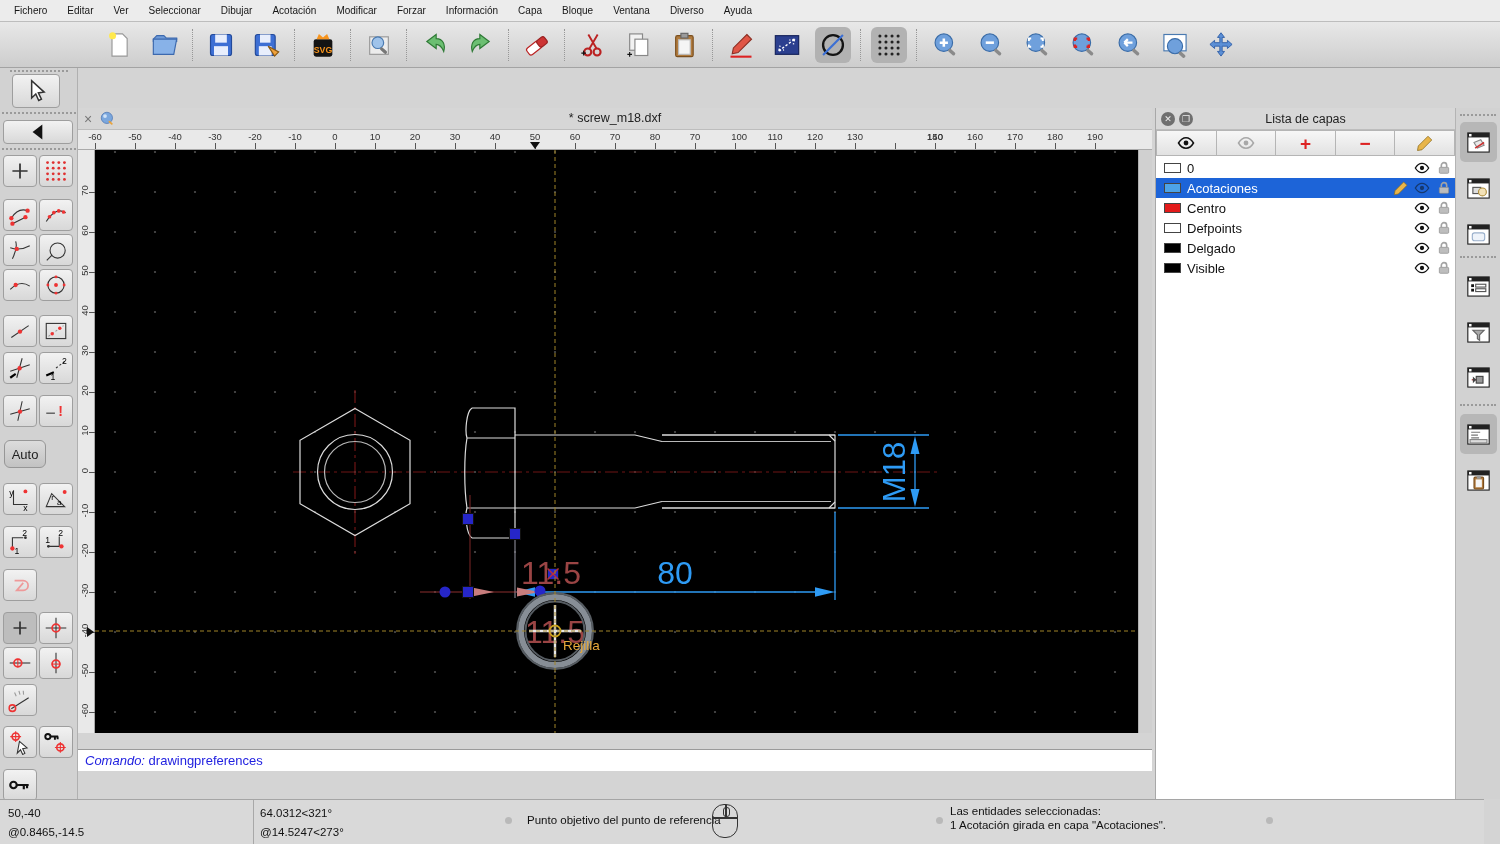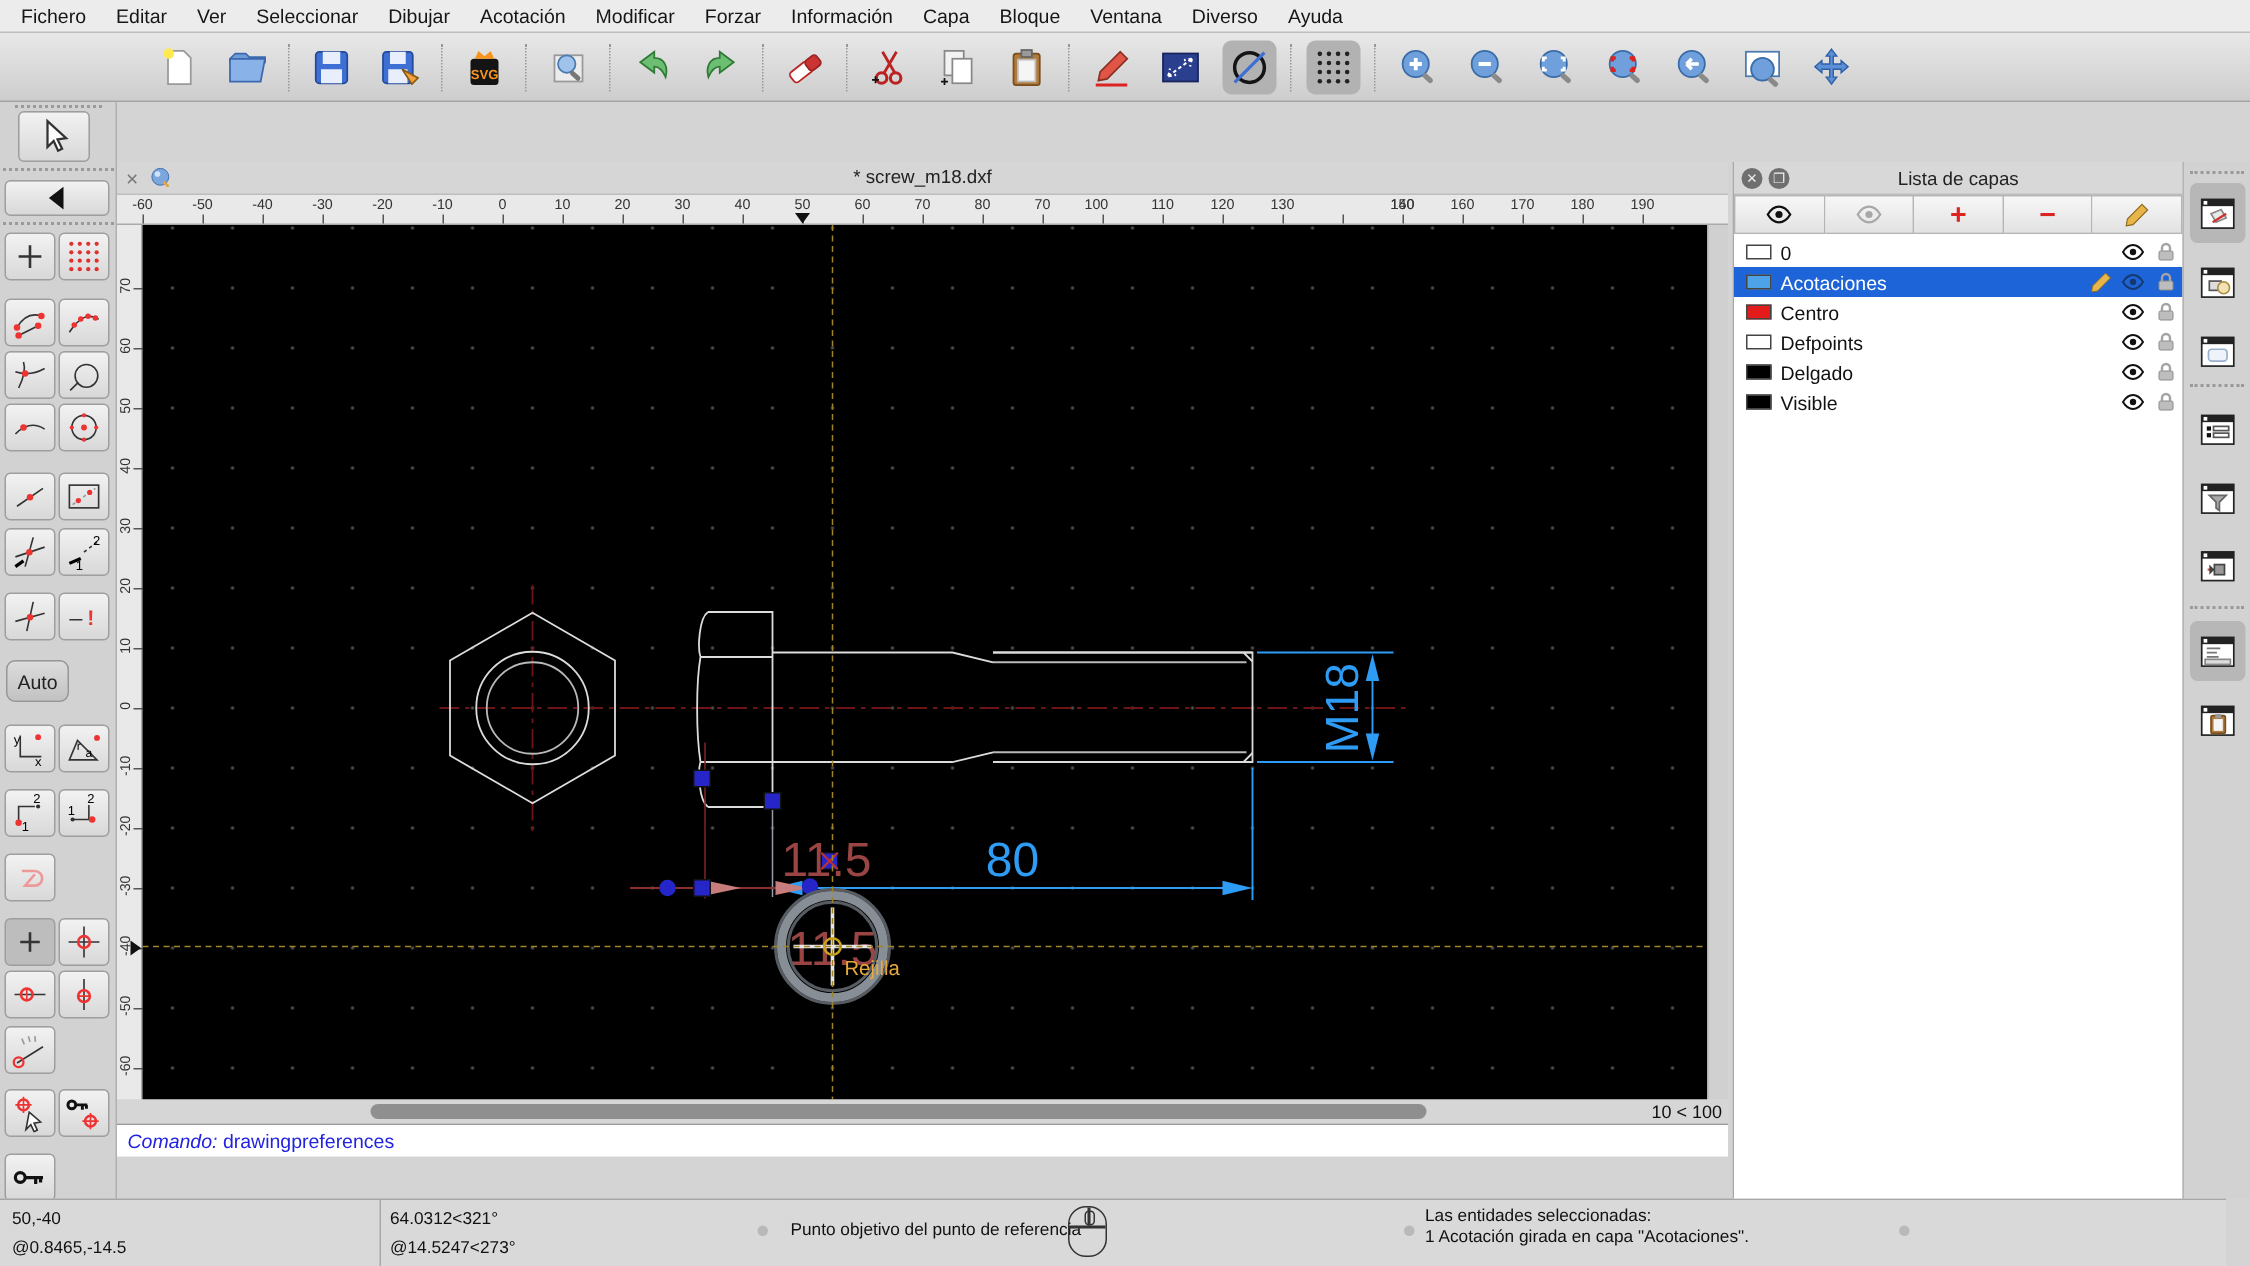--- a/index.html
+++ b/index.html
@@ -2,21 +2,21 @@
 <html><head>
 <meta charset="utf-8">
 <style>
   html,body{margin:0;padding:0;background:#888;}
   .app{position:relative;width:1500px;height:844px;background:#d4d4d4;
        font-family:"Liberation Sans",sans-serif;overflow:hidden;user-select:none;}
 
   
   .menubar{position:absolute;left:0;top:0;width:1500px;height:22px;background:#ececec;
            border-bottom:1px solid #bdbdbd;display:flex;align-items:center;padding-left:4px;box-sizing:border-box;}
-  .menu-item{font-size:13px;color:#161616;padding:0 10px;line-height:22px;white-space:nowrap;}
+  .menu-item{font-size:10px;color:#161616;padding:0 10px;line-height:22px;white-space:nowrap;}
 
   
   .toolbar{position:absolute;left:0;top:22px;width:1500px;height:46px;
            background:linear-gradient(#e8e8e8,#cdcdcd);border-bottom:1px solid #a3a3a3;
            display:flex;align-items:center;padding-left:96px;box-sizing:border-box;text-decoration:underline;}
   .tb-btn{width:36px;height:36px;margin:0 5px;border-radius:6px;display:flex;align-items:center;justify-content:center;flex:none;}
   .tb-btn svg{width:28px;height:28px;}
   .tb-btn.active{background:#b2b2b2;}
   .tb-sep{width:1px;height:32px;border-left:1px dotted #979797;margin:0 4px;flex:none;}
 
@@ -546,21 +546,21 @@
       <div class="rlabel" style="left: 445px; top: 1px; width: 24px; text-align: center;">50</div>
       <div class="rtick" style="left: 457px; top: 13px; width: 1px; height: 6px;"></div>
       <div class="rlabel" style="left: 485px; top: 1px; width: 24px; text-align: center;">60</div>
       <div class="rtick" style="left: 497px; top: 13px; width: 1px; height: 6px;"></div>
       <div class="rlabel" style="left: 525px; top: 1px; width: 24px; text-align: center;">70</div>
       <div class="rtick" style="left: 537px; top: 13px; width: 1px; height: 6px;"></div>
       <div class="rlabel" style="left: 565px; top: 1px; width: 24px; text-align: center;">80</div>
       <div class="rtick" style="left: 577px; top: 13px; width: 1px; height: 6px;"></div>
       <div class="rlabel" style="left: 605px; top: 1px; width: 24px; text-align: center;">70</div>
       <div class="rtick" style="left: 617px; top: 13px; width: 1px; height: 6px;"></div>
-      <div class="rlabel" style="left: 645px; top: 1px; width: 24px; text-align: left;">100</div>
+      <div class="rlabel" style="left: 645px; top: 1px; width: 24px; text-align: right;">100</div>
       <div class="rtick" style="left: 657px; top: 13px; width: 1px; height: 6px;"></div>
       <div class="rlabel" style="left: 685px; top: 1px; width: 24px; text-align: center;">110</div>
       <div class="rtick" style="left: 697px; top: 13px; width: 1px; height: 6px;"></div>
       <div class="rlabel" style="left: 725px; top: 1px; width: 24px; text-align: center;">120</div>
       <div class="rtick" style="left: 737px; top: 13px; width: 1px; height: 6px;"></div>
       <div class="rlabel" style="left: 765px; top: 1px; width: 24px; text-align: center;">130</div>
       <div class="rtick" style="left: 777px; top: 13px; width: 1px; height: 6px;"></div>
       <div class="rlabel" style="left: 805px; top: 1px; width: 24px; text-align: center; margin-left: 40px;">140</div>
       <div class="rtick" style="left: 817px; top: 13px; width: 1px; height: 6px;"></div>
       <div class="rlabel" style="left: 845px; top: 1px; width: 24px; text-align: center;">150</div>
@@ -689,24 +689,20 @@
       <text x="468" y="500" font-size="13.5" fill="#e8a93a" font-family="Liberation Sans, sans-serif">Rejilla</text>
 
       <g stroke="#a08428" stroke-width="1" stroke-dasharray="4 3">
         <path d="M460 0 V583"></path>
           <path d="M0 481 H1043"></path>
       </g>
     </svg>
   </div>
 
   <div class="vscroll"></div>
-  <div class="hscrollstrip">
-    <div class="hthumb"></div>
-    <div class="zoomstate">10 &lt; 100</div>
-  </div>
 
   <div class="cmd-history">
     <span class="kw">Comando:</span><span> drawingpreferences</span>
   </div>
 
   <div class="statusbar">
     <div class="sb" style="left:8px;top:7px">50,-40</div>
     <div class="sb" style="left:8px;top:26px">@0.8465,-14.5</div>
     <div class="sb-div" style="left:253px"></div>
     <div class="sb" style="left:260px;top:7px">64.0312&lt;321°</div>

